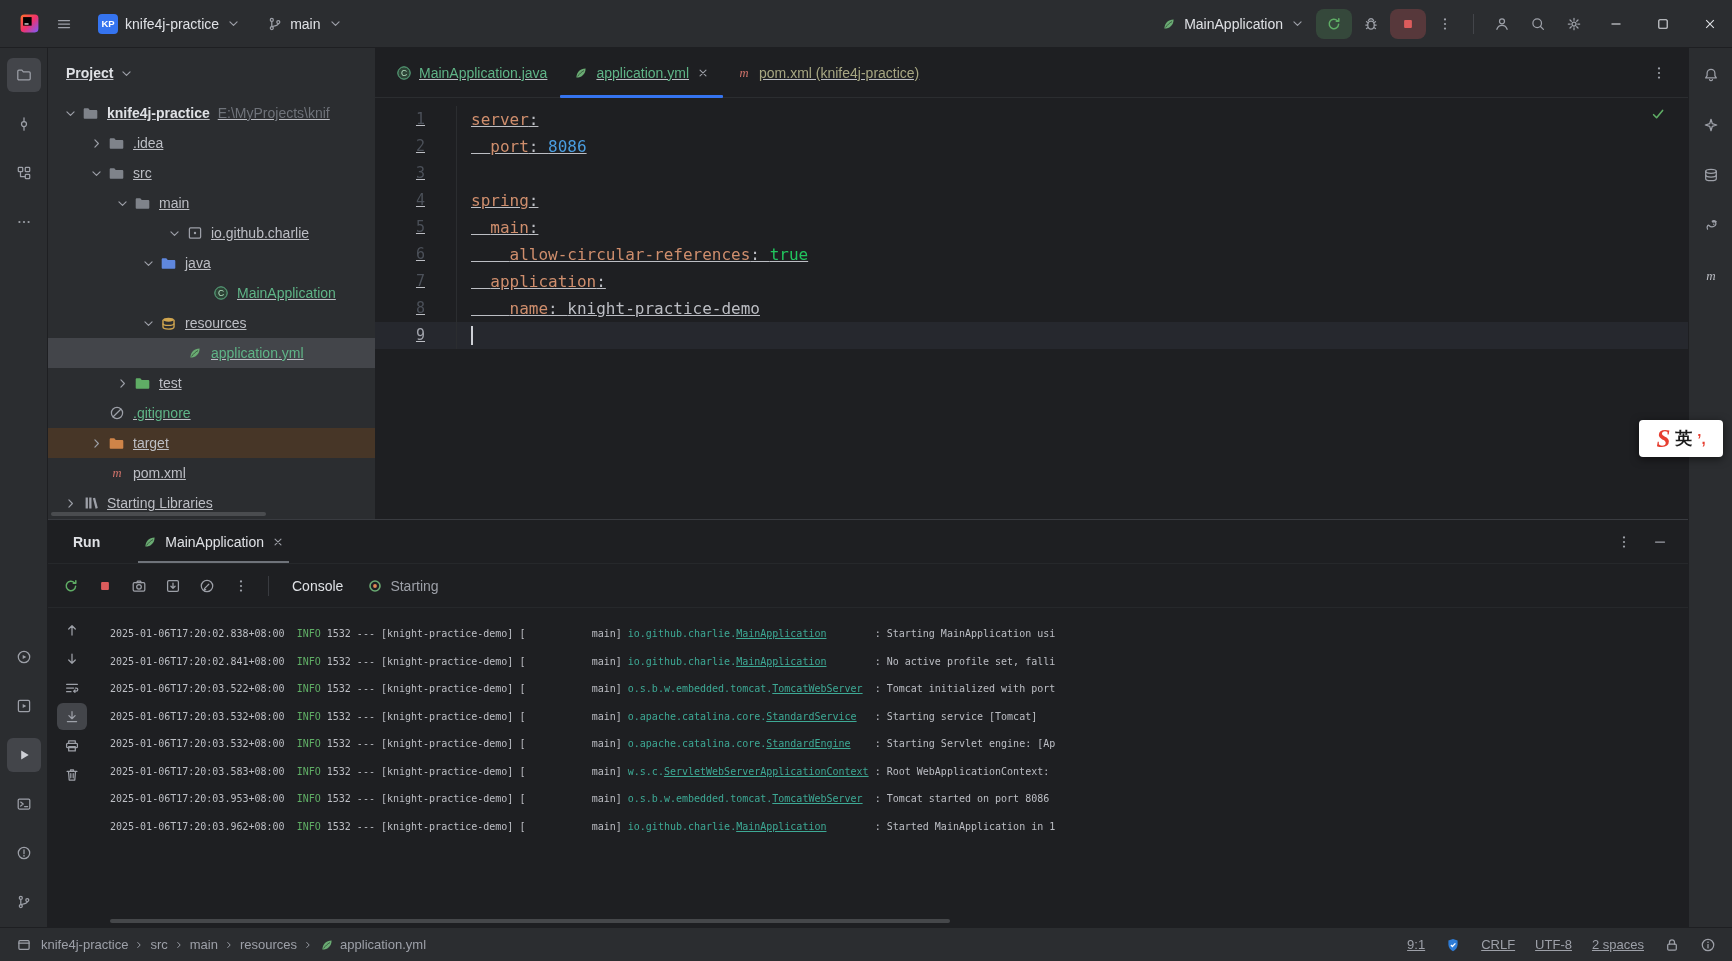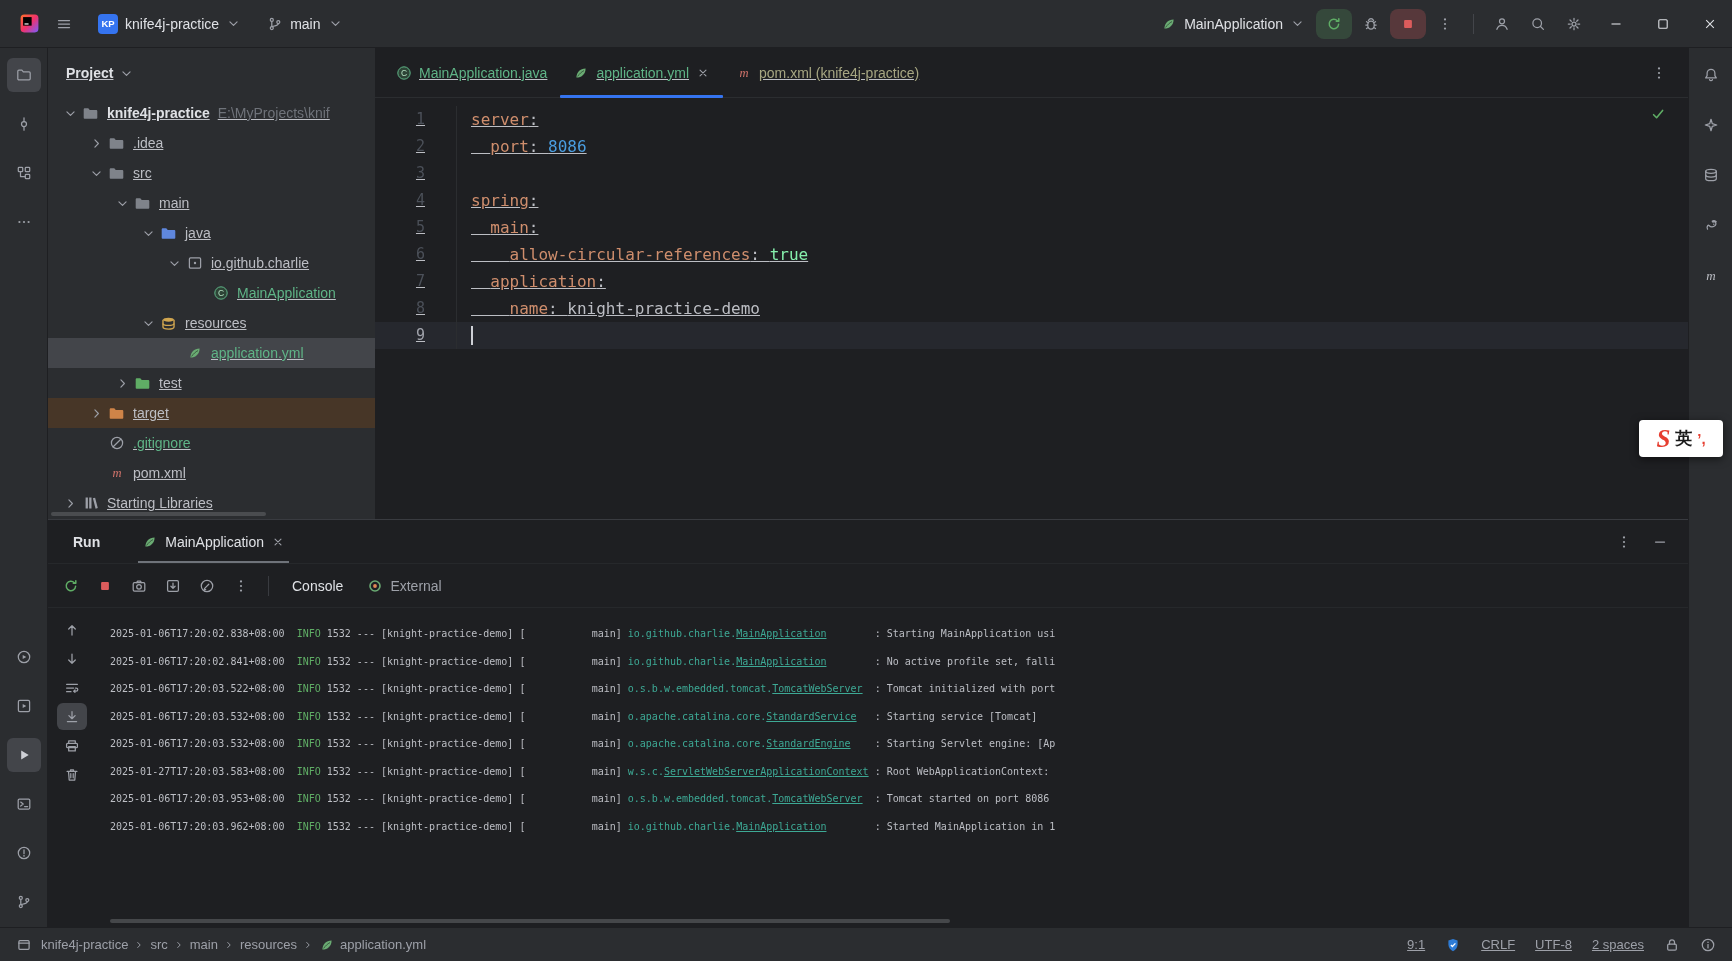--- a/index.html
+++ b/index.html
@@ -77,21 +77,21 @@
   .etab-added { color:#5fb487; }
   .etab-dim { color:#a6a682; }
   .tab-kebab { margin-left:auto; align-self:center; margin-right:12px; }
   .editor { flex:1; position:relative; padding-top:8px; overflow:hidden;
             font-family:"DejaVu Sans Mono","Liberation Mono",monospace; font-size:16px; }
   .ed-line { display:flex; height:27px; line-height:27px; }
   .ed-line.current { background:#26282e; }
   .ed-num { width:50px; text-align:right; color:#4b5059; flex:0 0 auto; font-size:15px; }
   .ed-line.current .ed-num { color:#a1a3ab; }
   .ed-code { margin-left:31px; border-left:1px solid #2b2d30; padding-left:14px; white-space:pre; }
-  .y-key{color:#cf8e6d} .y-num{color:#4a9de0} .y-kw{color:#86efac}
+  .y-key{color:#cf8e6d} .y-num{color:#4a9de0} .y-kw{color:#22c55e}
   .y-val{color:#bcbec4} .y-plain{color:#bcbec4}
   .caret { display:inline-block; width:2px; height:19px; background:#ced0d6; margin-bottom:-4px; }
   .ed-check { position:absolute; top:8px; right:22px; }
 
   
   .run-panel { flex:1; border-top:1px solid #393b40; display:flex; flex-direction:column;
                min-height:0; background:#1e1f22; }
   .rp-header { height:44px; display:flex; align-items:center; padding:0 14px 0 25px;
                border-bottom:1px solid #26282b; flex:0 0 auto; }
   .rp-title { font-weight:bold; color:#dfe1e5; font-size:14px;text-align:center; }
@@ -452,54 +452,54 @@
                 </span>
                 <span class="ticon">
                   <span class="ic">
                     <svg viewBox="0 0 16 16" width="17" height="17">
                       <path d="M1.6 4.1c0-.6.5-1.1 1.1-1.1h3.2l1.4 1.6h6c.6 0 1.1.5 1.1 1.1v6.2c0 .6-.5 1.1-1.1 1.1H2.7c-.6 0-1.1-.5-1.1-1.1z" fill="#7f838a"></path>
                     </svg>
                   </span>
                 </span>
                 <span class="">main</span>
               </div>
-              <div class="tree-row" style="padding-left:90px">
-                <span class="chev">
-                  <span class="ic">
-                    <svg viewBox="0 0 16 16" width="15" height="15">
-                      <path d="M4.2 6.3 8 10l3.8-3.7" class="s"></path>
-                    </svg>
-                  </span>
-                </span>
-                <span class="ticon">
-                  <span class="ic">
-                    <svg viewBox="0 0 16 16" width="17" height="17">
-                      <path d="M1.6 4.1c0-.6.5-1.1 1.1-1.1h3.2l1.4 1.6h6c.6 0 1.1.5 1.1 1.1v6.2c0 .6-.5 1.1-1.1 1.1H2.7c-.6 0-1.1-.5-1.1-1.1z" fill="#5f87dd"></path>
-                    </svg>
-                  </span>
-                </span>
-                <span class="">java</span>
-              </div>
               <div class="tree-row" style="padding-left:116px">
                 <span class="chev">
                   <span class="ic">
                     <svg viewBox="0 0 16 16" width="15" height="15">
                       <path d="M4.2 6.3 8 10l3.8-3.7" class="s"></path>
                     </svg>
                   </span>
                 </span>
                 <span class="ticon">
                   <span class="ic">
                     <svg viewBox="0 0 16 16" width="16" height="16">
                       <rect x="2.4" y="2.9" width="11.2" height="10.2" rx="1.1" class="s"></rect>
                       <circle cx="8" cy="8" r="1.2" class="f"></circle>
                     </svg>
                   </span>
                 </span>
                 <span class="">io.github.charlie</span>
+              </div>
+              <div class="tree-row" style="padding-left:90px">
+                <span class="chev">
+                  <span class="ic">
+                    <svg viewBox="0 0 16 16" width="15" height="15">
+                      <path d="M4.2 6.3 8 10l3.8-3.7" class="s"></path>
+                    </svg>
+                  </span>
+                </span>
+                <span class="ticon">
+                  <span class="ic">
+                    <svg viewBox="0 0 16 16" width="17" height="17">
+                      <path d="M1.6 4.1c0-.6.5-1.1 1.1-1.1h3.2l1.4 1.6h6c.6 0 1.1.5 1.1 1.1v6.2c0 .6-.5 1.1-1.1 1.1H2.7c-.6 0-1.1-.5-1.1-1.1z" fill="#5f87dd"></path>
+                    </svg>
+                  </span>
+                </span>
+                <span class="">java</span>
               </div>
               <div class="tree-row" style="padding-left:142px">
                 <span class="chev"></span>
                 <span class="ticon">
                   <span class="ic">
                     <svg viewBox="0 0 16 16" width="16" height="16">
                       <circle cx="8" cy="8" r="6.2" fill="#2d4436" stroke="#5fb487" stroke-width="1"></circle>
                       <text x="8" y="11.2" text-anchor="middle" font-size="8.5" fill="#b5e0c2" font-family="Liberation Sans,sans-serif">C</text>
                     </svg>
                   </span>
@@ -547,48 +547,48 @@
                 </span>
                 <span class="ticon">
                   <span class="ic">
                     <svg viewBox="0 0 16 16" width="17" height="17">
                       <path d="M1.6 4.1c0-.6.5-1.1 1.1-1.1h3.2l1.4 1.6h6c.6 0 1.1.5 1.1 1.1v6.2c0 .6-.5 1.1-1.1 1.1H2.7c-.6 0-1.1-.5-1.1-1.1z" fill="#5fad65"></path>
                     </svg>
                   </span>
                 </span>
                 <span class="">test</span>
               </div>
-              <div class="tree-row excluded" style="padding-left:38px">
-                <span class="chev">
-                  <span class="ic">
-                    <svg viewBox="0 0 16 16" width="15" height="15">
-                      <path d="M6.3 4.2 10 8l-3.7 3.8" class="s"></path>
-                    </svg>
-                  </span>
-                </span>
-                <span class="ticon">
-                  <span class="ic">
-                    <svg viewBox="0 0 16 16" width="17" height="17">
-                      <path d="M1.6 4.1c0-.6.5-1.1 1.1-1.1h3.2l1.4 1.6h6c.6 0 1.1.5 1.1 1.1v6.2c0 .6-.5 1.1-1.1 1.1H2.7c-.6 0-1.1-.5-1.1-1.1z" fill="#cf8448"></path>
-                    </svg>
-                  </span>
-                </span>
-                <span class="">target</span>
-              </div>
               <div class="tree-row" style="padding-left:38px">
                 <span class="chev"></span>
                 <span class="ticon">
                   <span class="ic">
                     <svg viewBox="0 0 16 16" width="16" height="16">
                       <circle cx="8" cy="8" r="5.6" class="s"></circle>
                       <path d="M4.2 11.8 11.8 4.2" class="s"></path>
                     </svg>
                   </span>
                 </span>
                 <span class="lbl-added">.gitignore</span>
+              </div>
+              <div class="tree-row excluded" style="padding-left:38px">
+                <span class="chev">
+                  <span class="ic">
+                    <svg viewBox="0 0 16 16" width="15" height="15">
+                      <path d="M6.3 4.2 10 8l-3.7 3.8" class="s"></path>
+                    </svg>
+                  </span>
+                </span>
+                <span class="ticon">
+                  <span class="ic">
+                    <svg viewBox="0 0 16 16" width="17" height="17">
+                      <path d="M1.6 4.1c0-.6.5-1.1 1.1-1.1h3.2l1.4 1.6h6c.6 0 1.1.5 1.1 1.1v6.2c0 .6-.5 1.1-1.1 1.1H2.7c-.6 0-1.1-.5-1.1-1.1z" fill="#cf8448"></path>
+                    </svg>
+                  </span>
+                </span>
+                <span class="">target</span>
               </div>
               <div class="tree-row" style="padding-left:38px">
                 <span class="chev"></span>
                 <span class="ticon">
                   <span class="ic">
                     <svg viewBox="0 0 16 16" width="16" height="16">
                       <text x="8" y="12.4" text-anchor="middle" font-size="12.5" font-style="italic" font-family="Liberation Serif,serif" fill="#d5756c">m</text>
                     </svg>
                   </span>
                 </span>
@@ -799,21 +799,21 @@
               <div class="view-tab active">
                 <span>Console</span>
               </div>
               <div class="view-tab">
                 <span class="ic">
                   <svg viewBox="0 0 16 16" width="16" height="16">
                     <circle cx="8" cy="8" r="5" stroke="#6aab73" stroke-width="1.6" fill="none"></circle>
                     <circle cx="8" cy="8" r="1.9" fill="#e08855"></circle>
                   </svg>
                 </span>
-                <span>External</span>
+                <span>Starting</span>
               </div>
             </div>
         </div>
         <div class="rp-body">
           <div class="rp-vbar">
             <button class="tool-btn">
                 <span class="ic">
                   <svg viewBox="0 0 16 16" width="16" height="16">
                     <path d="M8 13V3.7M4.7 7 8 3.7 11.3 7" class="s"></path>
                   </svg>
@@ -857,21 +857,21 @@
                   </svg>
                 </span>
               </button>
           </div>
           <div class="console">
               <div class="con-line"><span>2025-01-06T17:20:02.838+08:00  </span><span class="c-info">INFO</span><span> 1532 --- [knight-practice-demo] [           main] </span><span class="c-link-wrap">io.github.charlie.<span class="c-link">MainApplication</span></span><span>        : Starting MainApplication usi</span></div>
               <div class="con-line"><span>2025-01-06T17:20:02.841+08:00  </span><span class="c-info">INFO</span><span> 1532 --- [knight-practice-demo] [           main] </span><span class="c-link-wrap">io.github.charlie.<span class="c-link">MainApplication</span></span><span>        : No active profile set, falli</span></div>
               <div class="con-line"><span>2025-01-06T17:20:03.522+08:00  </span><span class="c-info">INFO</span><span> 1532 --- [knight-practice-demo] [           main] </span><span class="c-link-wrap">o.s.b.w.embedded.tomcat.<span class="c-link">TomcatWebServer</span></span><span>  : Tomcat initialized with port</span></div>
               <div class="con-line"><span>2025-01-06T17:20:03.532+08:00  </span><span class="c-info">INFO</span><span> 1532 --- [knight-practice-demo] [           main] </span><span class="c-link-wrap">o.apache.catalina.core.<span class="c-link">StandardService</span></span><span>   : Starting service [Tomcat]</span></div>
               <div class="con-line"><span>2025-01-06T17:20:03.532+08:00  </span><span class="c-info">INFO</span><span> 1532 --- [knight-practice-demo] [           main] </span><span class="c-link-wrap">o.apache.catalina.core.<span class="c-link">StandardEngine</span></span><span>    : Starting Servlet engine: [Ap</span></div>
-              <div class="con-line"><span>2025-01-27T17:20:03.583+08:00  </span><span class="c-info">INFO</span><span> 1532 --- [knight-practice-demo] [           main] </span><span class="c-link-wrap">w.s.c.<span class="c-link">ServletWebServerApplicationContext</span></span><span> : Root WebApplicationContext:</span></div>
+              <div class="con-line"><span>2025-01-06T17:20:03.583+08:00  </span><span class="c-info">INFO</span><span> 1532 --- [knight-practice-demo] [           main] </span><span class="c-link-wrap">w.s.c.<span class="c-link">ServletWebServerApplicationContext</span></span><span> : Root WebApplicationContext:</span></div>
               <div class="con-line"><span>2025-01-06T17:20:03.953+08:00  </span><span class="c-info">INFO</span><span> 1532 --- [knight-practice-demo] [           main] </span><span class="c-link-wrap">o.s.b.w.embedded.tomcat.<span class="c-link">TomcatWebServer</span></span><span>  : Tomcat started on port 8086</span></div>
               <div class="con-line"><span>2025-01-06T17:20:03.962+08:00  </span><span class="c-info">INFO</span><span> 1532 --- [knight-practice-demo] [           main] </span><span class="c-link-wrap">io.github.charlie.<span class="c-link">MainApplication</span></span><span>        : Started MainApplication in 1</span></div>
             </div>
           <div class="con-scroll"></div>
         </div>
       </section>
     </div>
 
     <nav class="strip right">
       <div class="strip-group">

